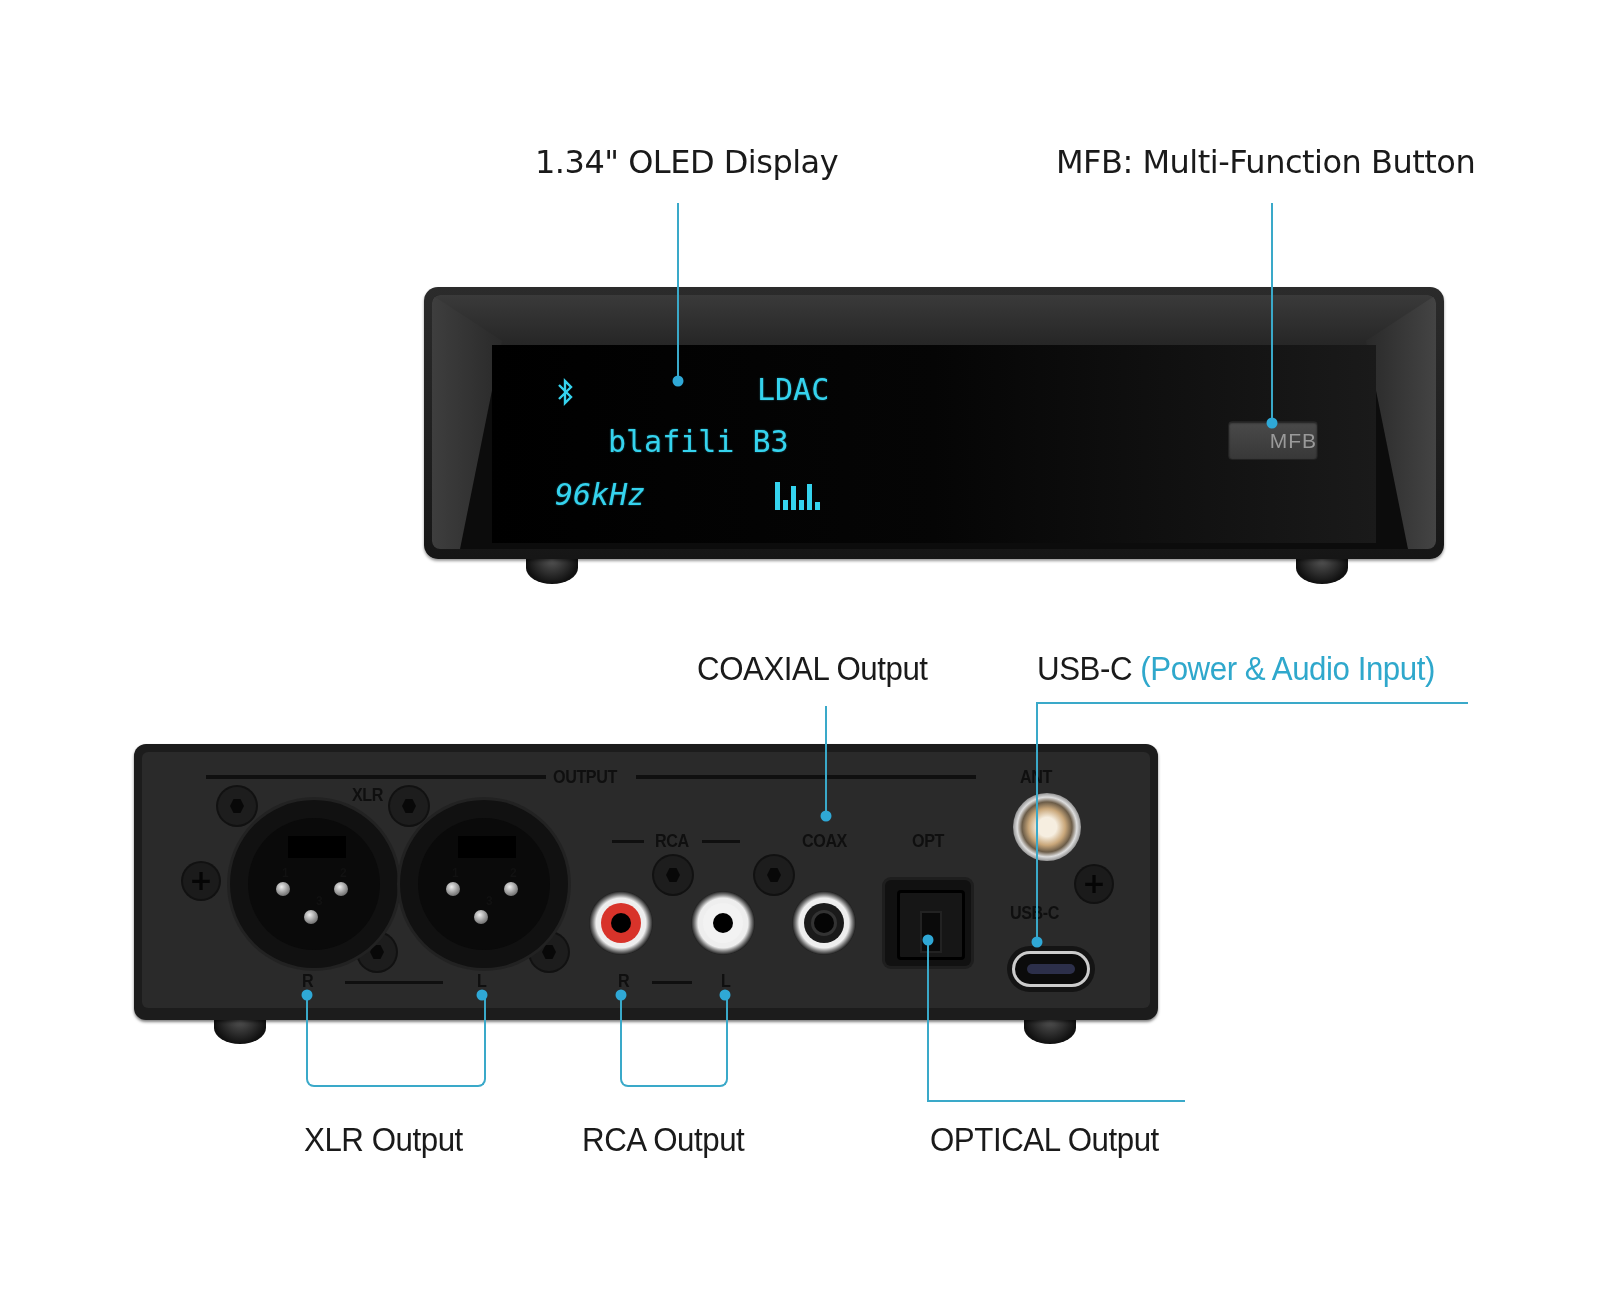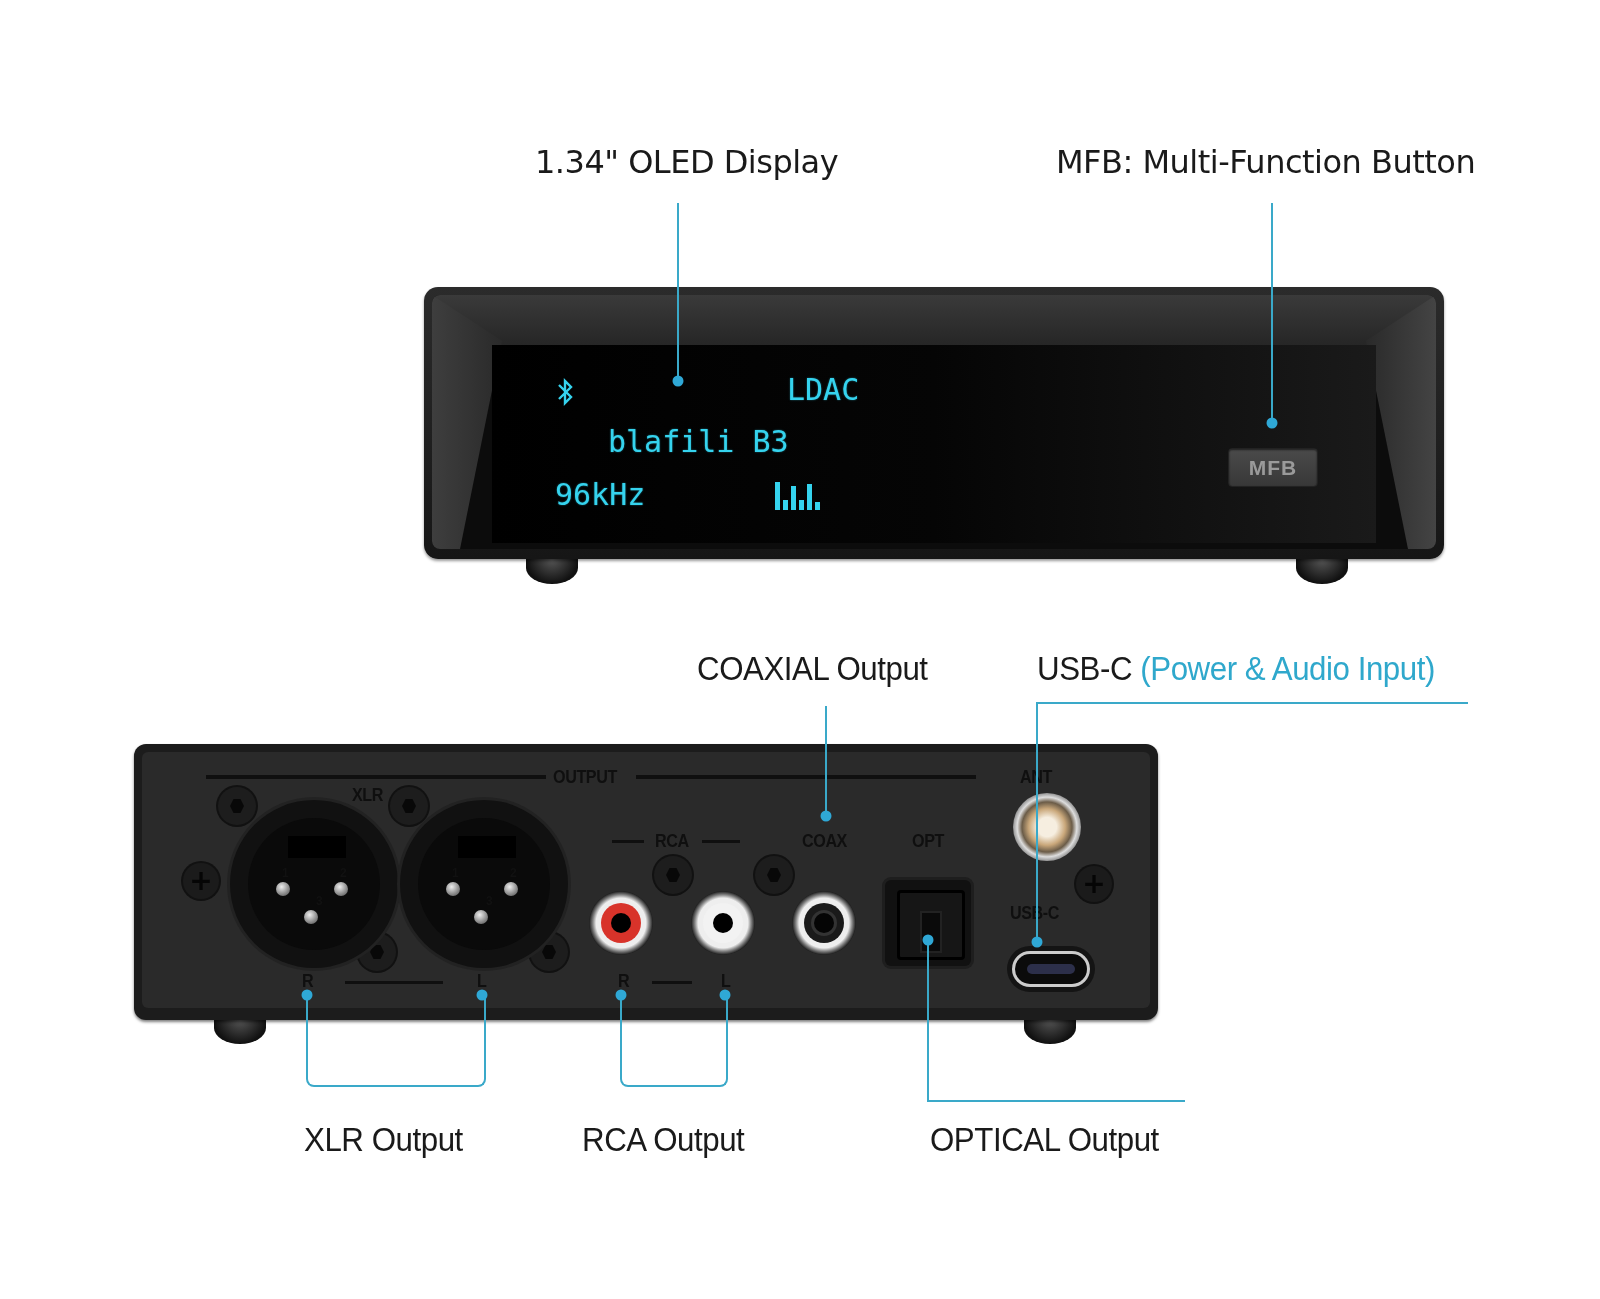--- a/index.html
+++ b/index.html
@@ -13,21 +13,21 @@
   .elbow { position:absolute; border:2px solid #3aa9c9; border-top:none; border-radius:0 0 8px 8px; }
 
   
   .front-shell { position:absolute; left:424px; top:287px; width:1020px; height:272px; background:linear-gradient(#2b2b2b,#161616); border-radius:14px; box-shadow:0 2px 3px rgba(0,0,0,.4); }
   .front-bezel { position:absolute; left:8px; top:8px; right:8px; bottom:10px; background:#0c0c0c; border-radius:8px; overflow:hidden; }
   .bevel-top { position:absolute; left:0; right:0; top:0; height:50px; background:linear-gradient(#3a3a3a,#262626); clip-path:polygon(0 0,100% 0,94% 100%,6% 100%); }
   .bevel-left { position:absolute; left:0; top:0; width:70px; bottom:0; background:linear-gradient(90deg,#3e3e3e,#2a2a2a); clip-path:polygon(0 0,100% 18%,40% 100%,0 100%); }
   .bevel-right { position:absolute; right:0; top:0; width:70px; bottom:0; background:linear-gradient(270deg,#444,#2a2a2a); clip-path:polygon(0 18%,100% 0,100% 100%,60% 100%); }
   .screen { position:absolute; left:60px; top:50px; right:60px; bottom:6px; background:linear-gradient(90deg,#000 0%,#050505 50%,#1a1a1a 100%); }
   .oled { position:absolute; color:#35d3ee; font-family:"DejaVu Sans Mono", monospace; font-size:30px; white-space:nowrap; text-shadow:0 0 2px rgba(53,211,238,.5); }
-  .mfb-btn { position:absolute; left:1228px; top:448px; width:88px; height:37px; background:linear-gradient(#4a4a4a,#383838); border-radius:4px; box-shadow:0 1px 2px rgba(0,0,0,.6) inset; color:#9a9a9a; font-family:"Liberation Sans", sans-serif; font-size:21px; text-align:center; line-height:37px; letter-spacing:1px; border:1px solid #222; cursor:pointer;font-weight:bold; }
+  .mfb-btn { position:absolute; left:1228px; top:421px; width:88px; height:37px; background:linear-gradient(#4a4a4a,#383838); border-radius:4px; box-shadow:0 1px 2px rgba(0,0,0,.6) inset; color:#9a9a9a; font-family:"Liberation Sans", sans-serif; font-size:21px; text-align:right; line-height:37px; letter-spacing:1px; border:1px solid #222; cursor:pointer; }
   .foot { position:absolute; width:52px; height:32px; background:radial-gradient(ellipse at 50% 25%,#555,#111 70%); border-radius:0 0 50% 50%; }
 
   
   .back-shell { position:absolute; left:134px; top:744px; width:1024px; height:276px; background:#1c1c1c; border-radius:12px; box-shadow:0 2px 3px rgba(0,0,0,.5); }
   .back-panel { position:absolute; left:8px; top:8px; right:8px; bottom:12px; background:#2a2a2a; border-radius:6px; }
   .silk { position:absolute; color:#0f0f0f; font-family:"Liberation Sans", sans-serif; font-weight:bold; font-size:19px; white-space:nowrap; letter-spacing:-0.5px; transform:scaleX(0.85); transform-origin:left center; }
   .silk-bar { position:absolute; height:4px; background:#0f0f0f; }
   .xlr-flange { position:absolute; width:168px; height:168px; }
   .xlr-body { position:absolute; left:0; top:0; width:168px; height:168px; border-radius:50%; background:#111; box-shadow:0 0 0 3px #222; }
   .xlr-inner { position:absolute; left:18px; top:18px; width:132px; height:132px; border-radius:50%; background:#0a0a0a; }
@@ -59,23 +59,23 @@
     <div class="bevel-top"></div>
     <div class="bevel-left"></div>
     <div class="bevel-right"></div>
     <div class="screen"></div>
   </div>
 </div>
 
 <svg class="abs" style="left:555px; top:377px;" width="20" height="30" viewBox="0 0 20 30">
   <path d="M4 8 L16 20 L10 26 L10 4 L16 10 L4 22" fill="none" stroke="#35d3ee" stroke-width="2.4"></path>
 </svg>
-<div class="oled" style="left:787px; top:372px;">LDAC</div>
+<div class="oled" style="left:757px; top:372px;">LDAC</div>
 <div class="oled" style="left:608px; top:424px;">blafili B3</div>
-<div class="oled" style="left:555px; top:477px;">96kHz</div>
+<div class="oled" style="left:555px; top:477px;font-style:italic;">96kHz</div>
 <svg class="abs" style="left:774px; top:480px;" width="50" height="32" viewBox="0 0 50 32">
   <g fill="#35d3ee">
     <rect x="1" y="2" width="5" height="28"></rect>
       <rect x="9" y="20" width="5" height="10"></rect>
     <rect x="17" y="6" width="5" height="24"></rect>
       <rect x="25" y="20" width="5" height="10"></rect>
     <rect x="33" y="4" width="5" height="26"></rect>
       <rect x="41" y="22" width="5" height="8"></rect>
   </g>
 </svg>

